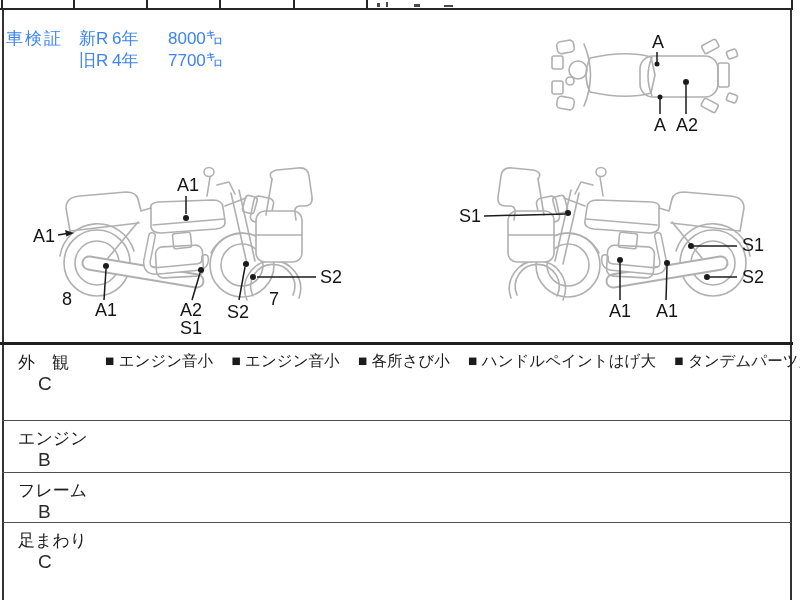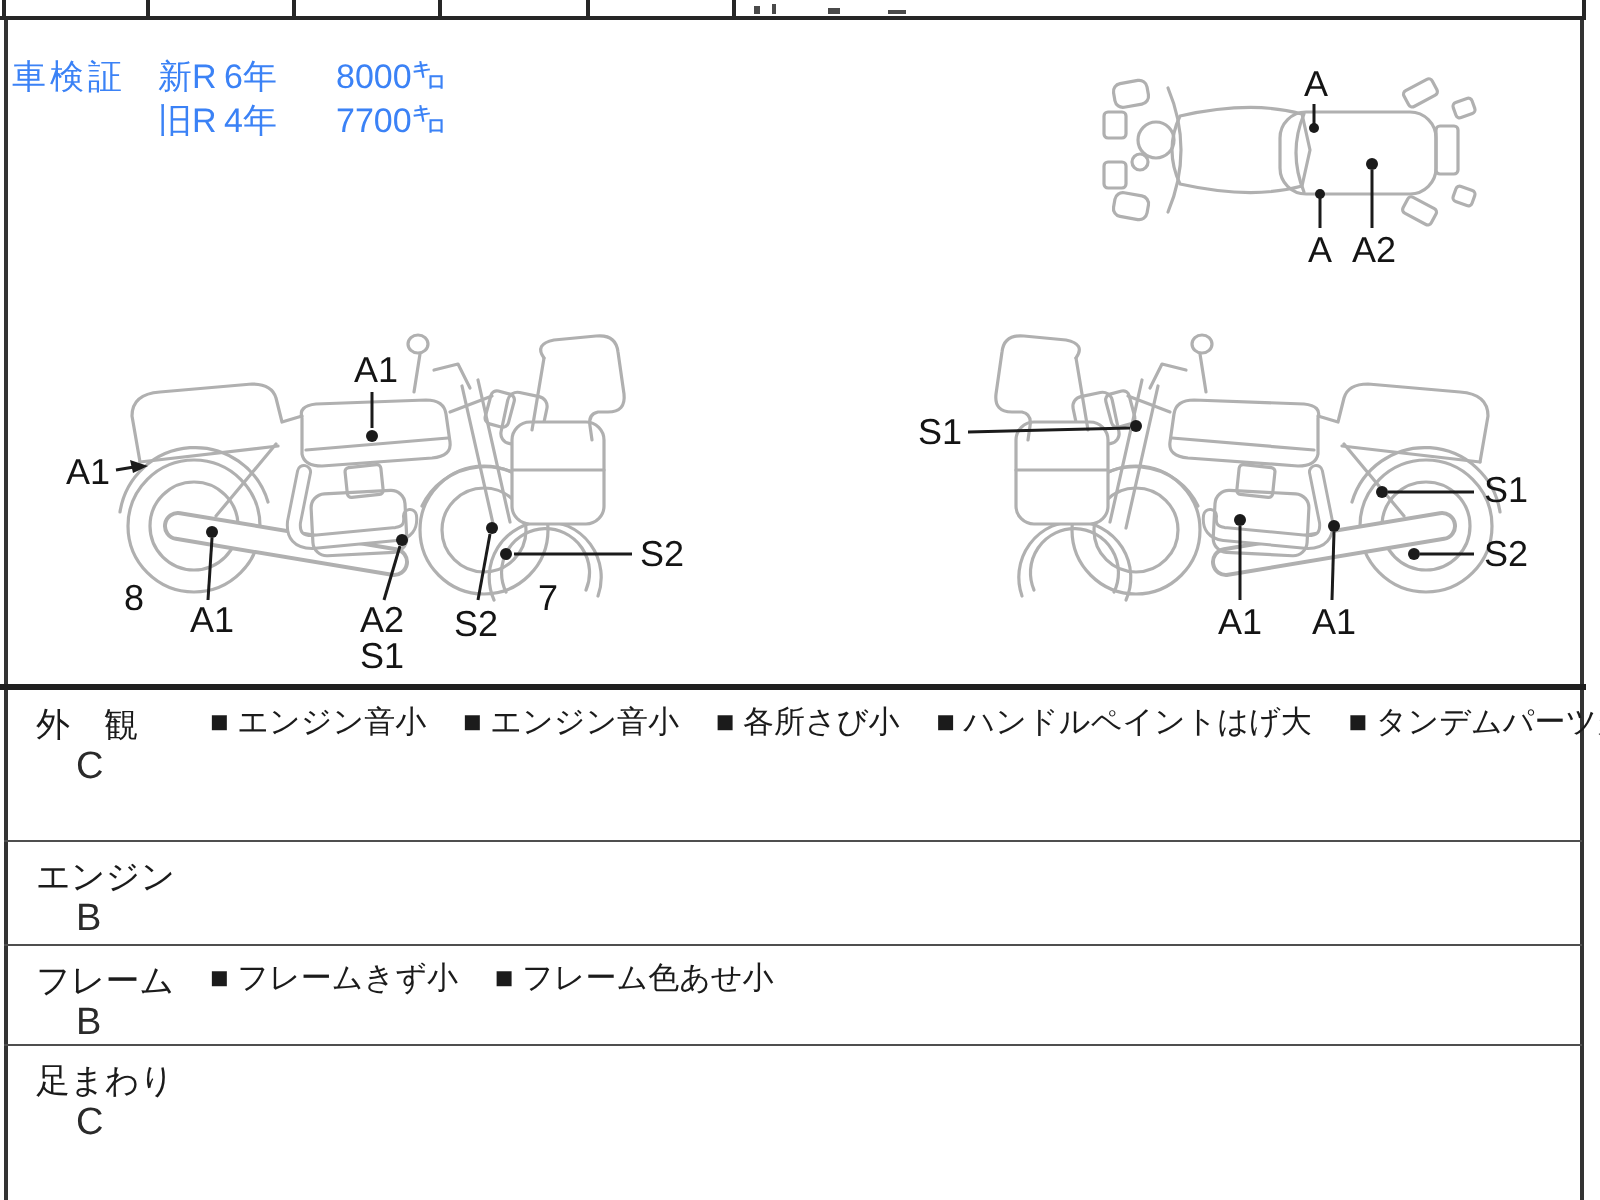--- a/index.html
+++ b/index.html
@@ -203,24 +203,20 @@
   </div>
 
   <div class="cond-row bordered" style="top:420px;height:52px">
     <span class="cat">エンジン</span>
     <span class="grade">B</span>
   </div>
 
   <div class="cond-row bordered" style="top:472px;height:50px">
     <span class="cat">フレーム</span>
     <span class="grade">B</span>
-    <div class="items">
-      <span>■ フレームきず小</span>
-      <span>■ フレーム色あせ小</span>
-    </div>
   </div>
 
   <div class="cond-row bordered" style="top:522px;height:78px">
     <span class="cat">足まわり</span>
     <span class="grade">C</span>
   </div>
 
 </div>
 
 </body></html>

